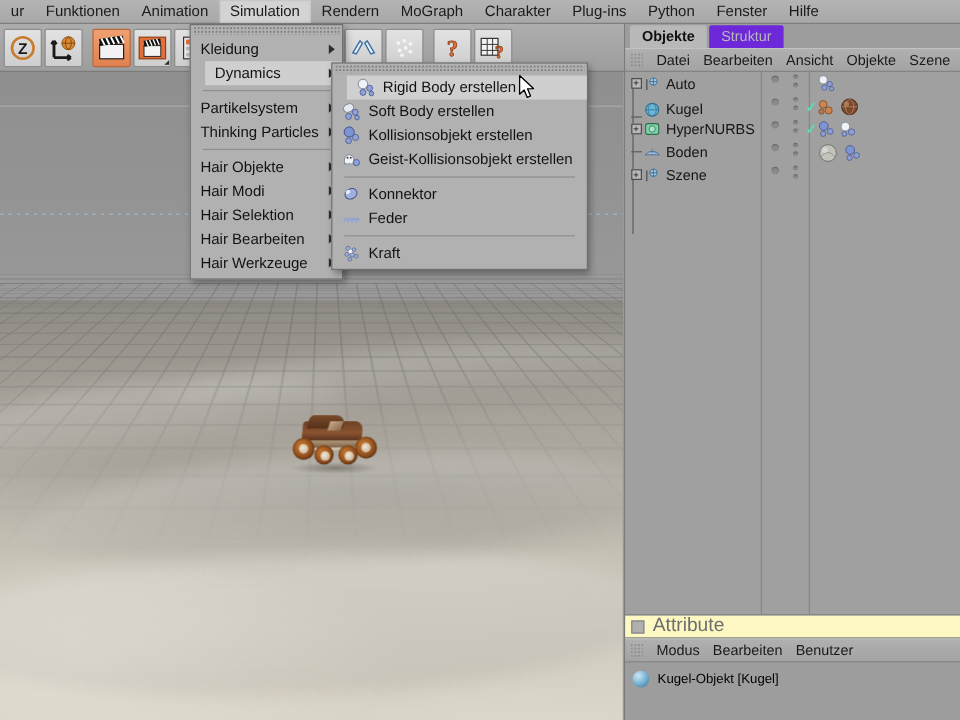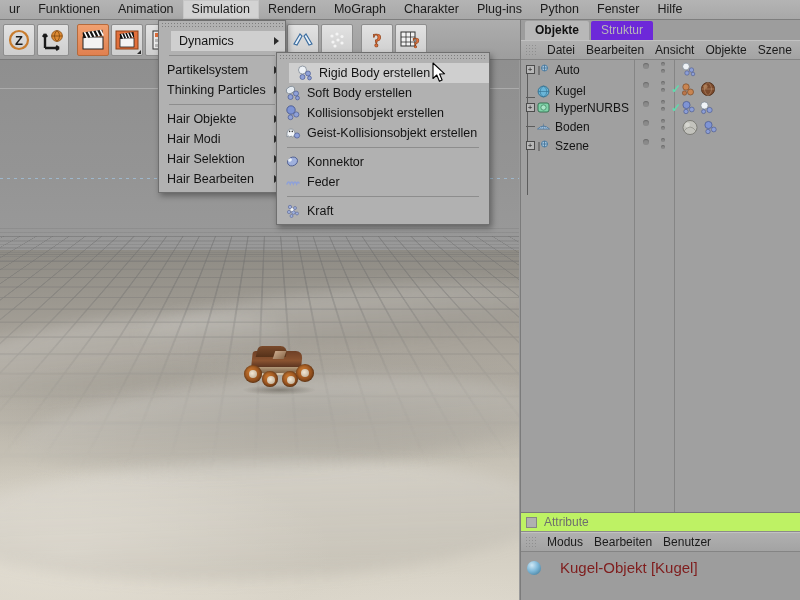--- a/index.html
+++ b/index.html
@@ -199,26 +199,26 @@
   .tagbox { position:absolute; left:160px; display:flex; align-items:center; gap:3px; top:2px; }
   .tagico { width:15px;height:15px; border-radius:2px; }
 
   
   #attr {
     position:absolute; left:0; bottom:0; width:279px; height:88px;
     background:#9d9d9d; border-top:1px solid #7a7a7a;
   }
   .attr-title {
     height:19px; display:flex; align-items:center; gap:7px; padding-left:5px;
-    background:#bef264; border-bottom:1px solid #8b8b8b;
-    color:#6e6e6e; font-size:12px;
+    background:#fef9c3; border-bottom:1px solid #8b8b8b;
+    color:#6e6e6e; font-size:16px;
   }
   .attr-chk { width:11px;height:11px;background:#b0b0b0;border:1px solid #868686;}
   .attr-obj {
-    display:flex; align-items:center; gap:19px; padding:7px 0 0 6px; font-size:15px; color:#7f1d1d;
+    display:flex; align-items:center; gap:7px; padding:7px 0 0 6px; font-size:11px; color:#000000;
   }
   .sphere-ico {
     width:14px;height:14px;border-radius:50%;
     background:radial-gradient(circle at 35% 30%, #cfe8f5 0%, #7fb8d8 45%, #35708f 100%);
   }
 
   
   #sim-menu {
     position:absolute; left:158px; top:20px; width:128px;
     background:#b1b1b1; border:1px solid #6f6f6f;
@@ -612,20 +612,24 @@
     <div class="attr-obj">
       <span class="sphere-ico"></span>
       <span>Kugel-Objekt [Kugel]</span>
     </div>
   </div>
 </div>
 
 <div id="sim-menu">
   <div class="tearoff"></div>
 
+  <div class="mi">
+    <span>Kleidung</span>
+    <span class="arrow"></span>
+  </div>
   <div class="mi hl">
     <span>Dynamics</span>
     <span class="arrow"></span>
   </div>
 
   <div class="msep"></div>
 
   <div class="mi">
     <span>Partikelsystem</span>
     <span class="arrow"></span>
@@ -644,20 +648,24 @@
   <div class="mi">
     <span>Hair Modi</span>
     <span class="arrow"></span>
   </div>
   <div class="mi">
     <span>Hair Selektion</span>
     <span class="arrow"></span>
   </div>
   <div class="mi">
     <span>Hair Bearbeiten</span>
+    <span class="arrow"></span>
+  </div>
+  <div class="mi">
+    <span>Hair Werkzeuge</span>
     <span class="arrow"></span>
   </div>
 </div>
 
 <div id="sub-menu">
   <div class="tearoff"></div>
 
   <div class="mi hl">
     <span class="mico">
       <svg width="16" height="16" viewBox="0 0 16 16">

